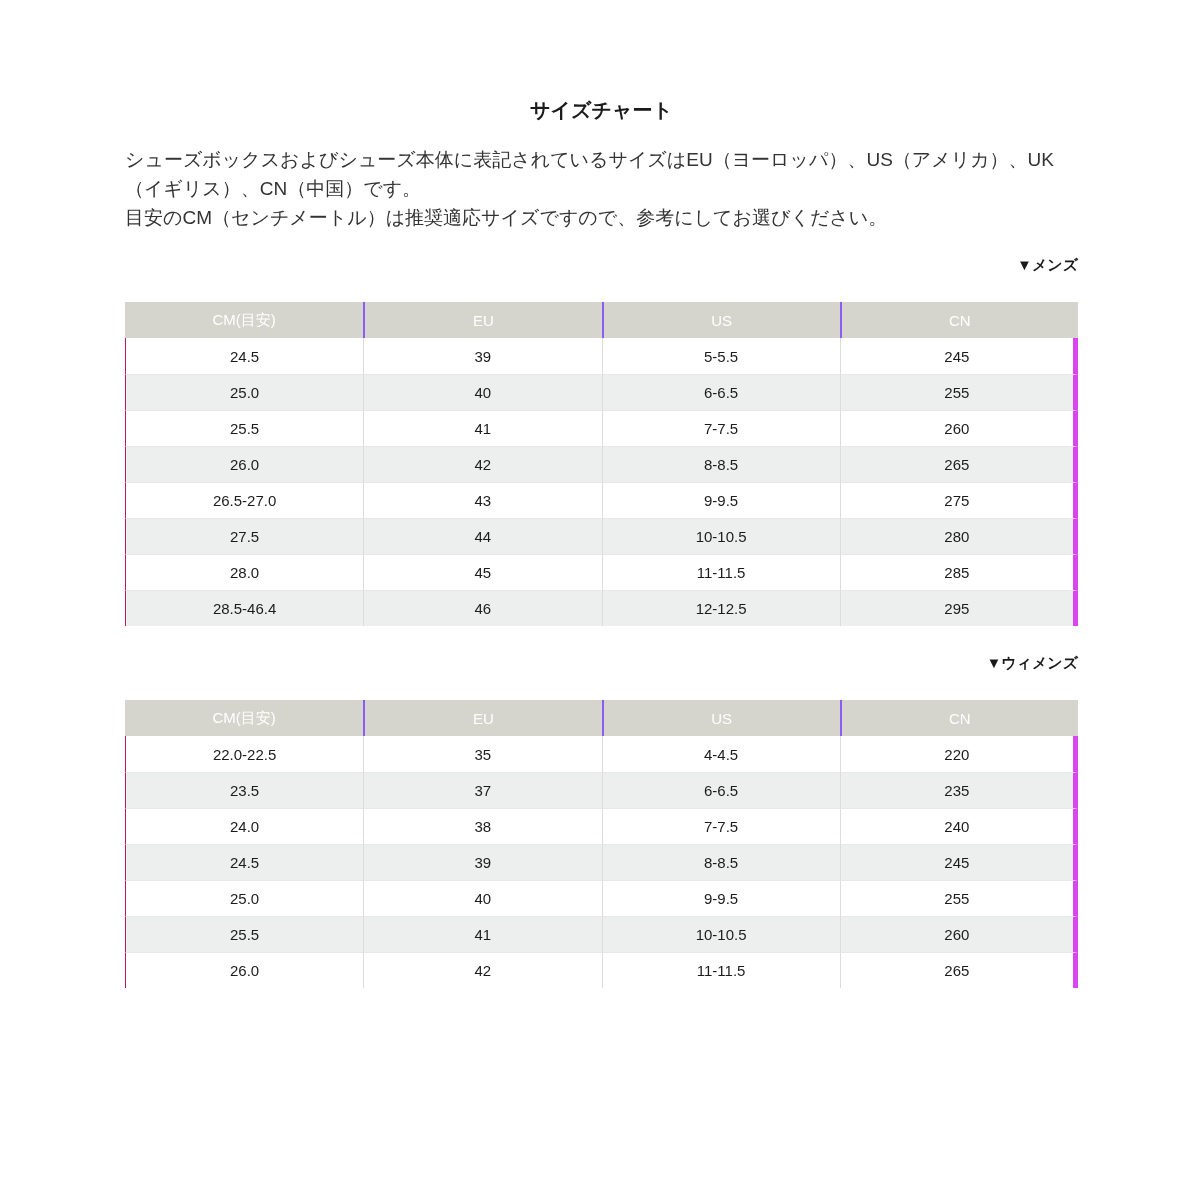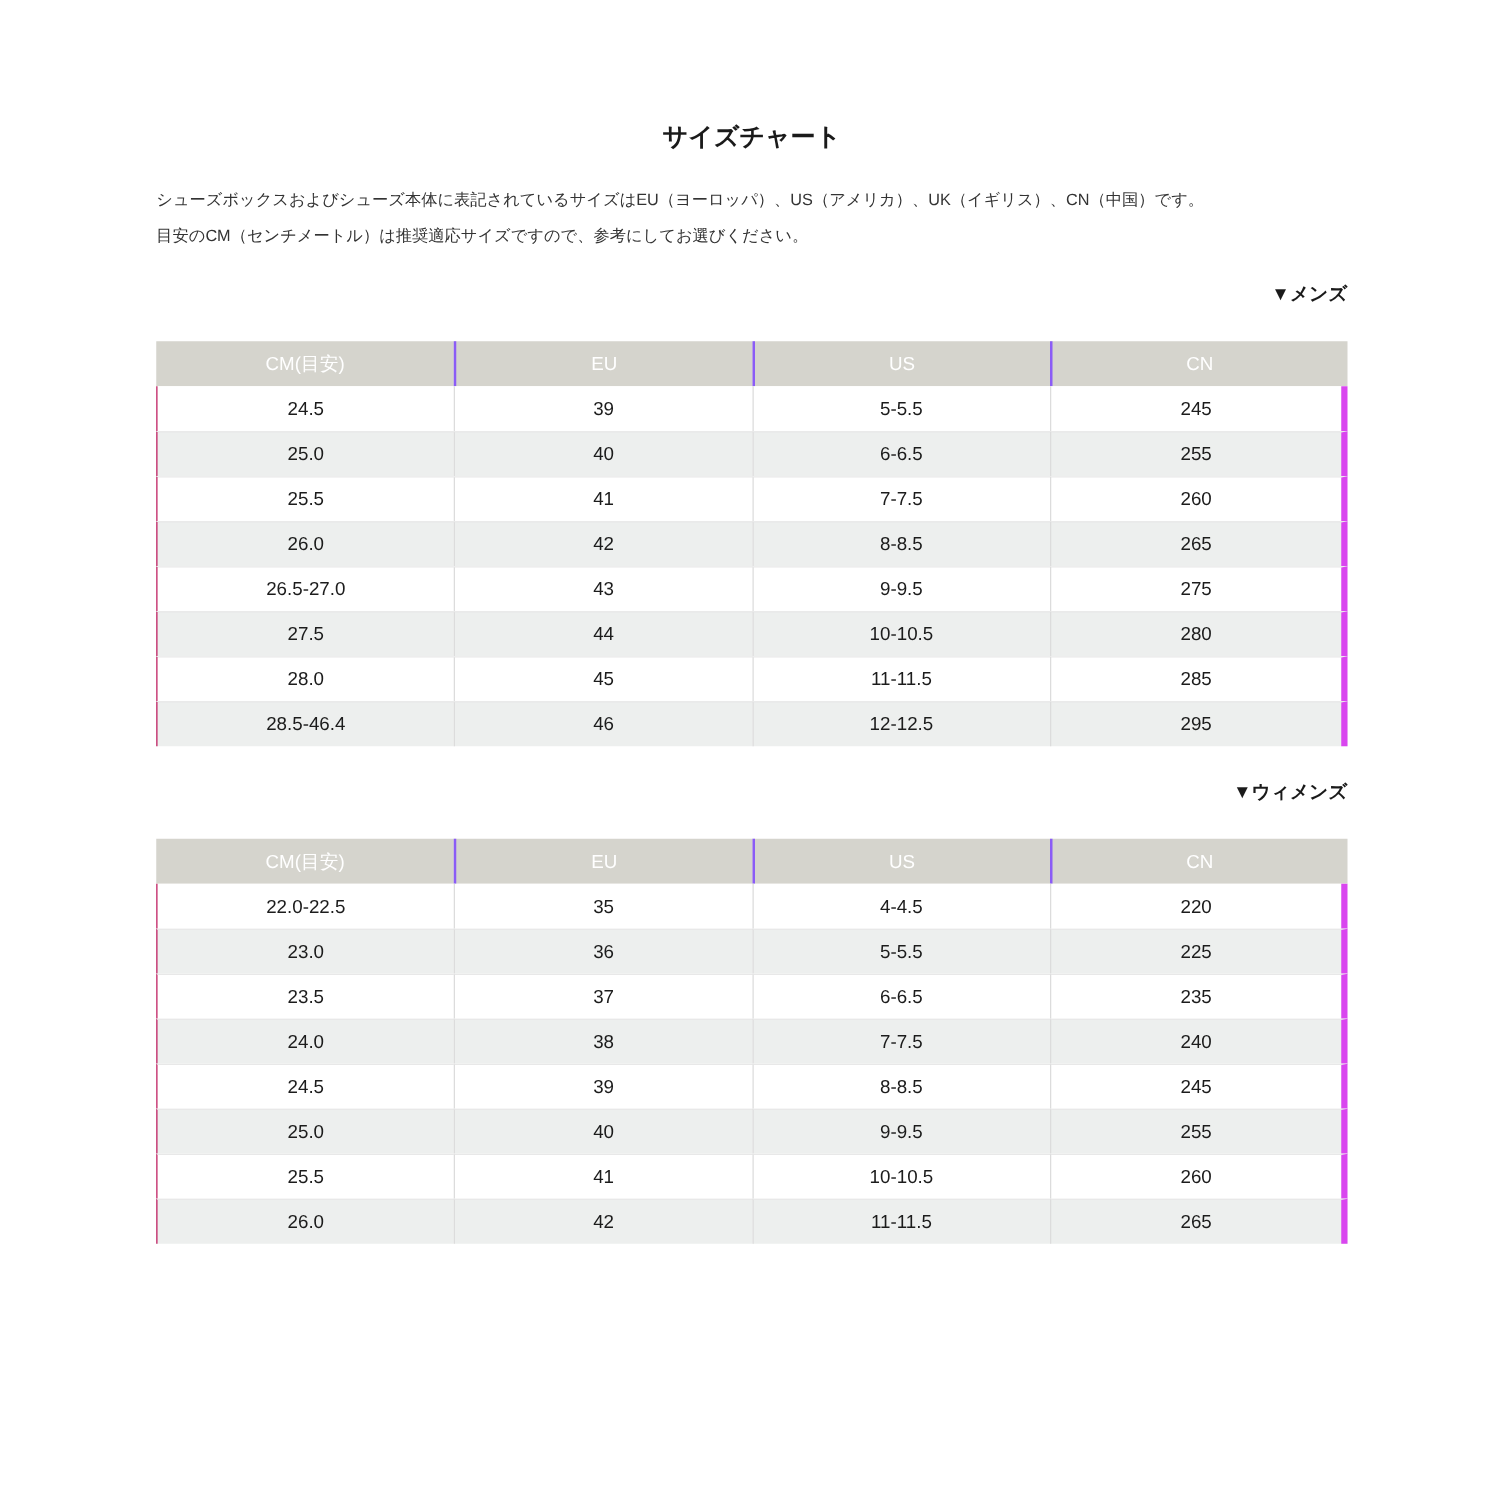--- a/index.html
+++ b/index.html
@@ -22,21 +22,21 @@
   .page-title {
     margin: 0 0 23px 0;
     font-size: 20px;
     line-height: 24px;
     font-weight: bold;
     text-align: center;
     color: var(--body-text, #1a1a1a);
   }
   .description p {
     margin: 0;
-    font-size: 13px;
+    font-size: 19px;
     line-height: 29px;
     color: var(--desc-text, #333333);
   }
   .section-label {
     margin: 23px 0 0 0;
     font-size: 15px;
     line-height: 19px;
     font-weight: bold;
     color: var(--body-text, #1a1a1a);
     text-align: right;
@@ -176,26 +176,20 @@
         </tr>
     </thead>
     <tbody>
         <tr>
           <td>22.0-22.5</td>
           <td>35</td>
           <td>4-4.5</td>
           <td>220</td>
         </tr>
         <tr>
-          <td>23.0</td>
-          <td>36</td>
-          <td>5-5.5</td>
-          <td>225</td>
-        </tr>
-        <tr>
           <td>23.5</td>
           <td>37</td>
           <td>6-6.5</td>
           <td>235</td>
         </tr>
         <tr>
           <td>24.0</td>
           <td>38</td>
           <td>7-7.5</td>
           <td>240</td>

